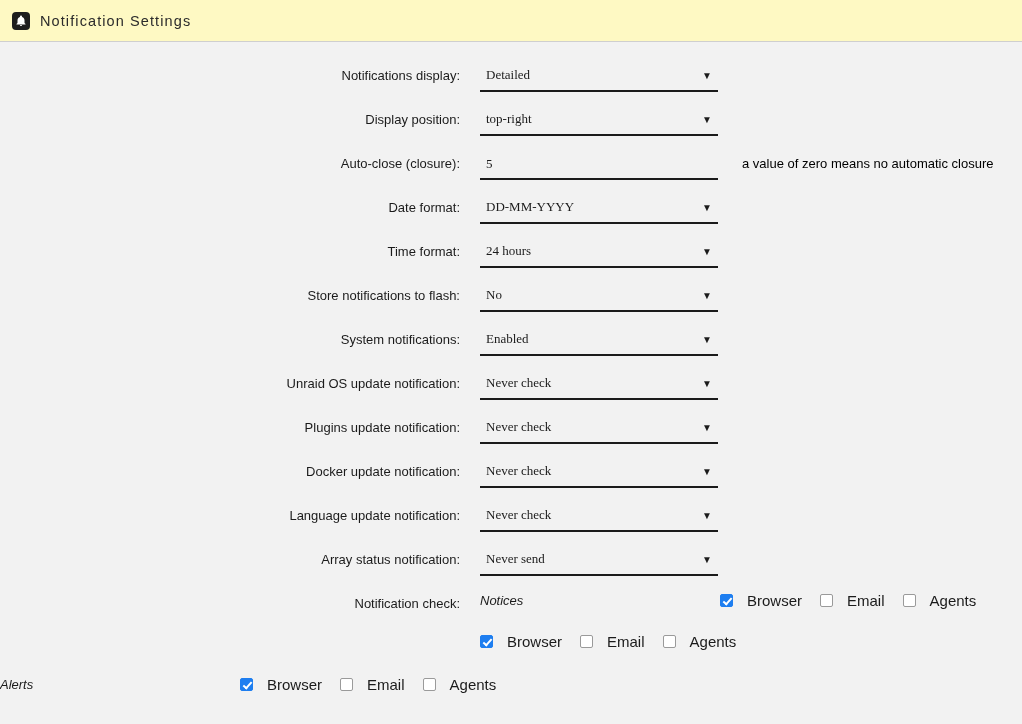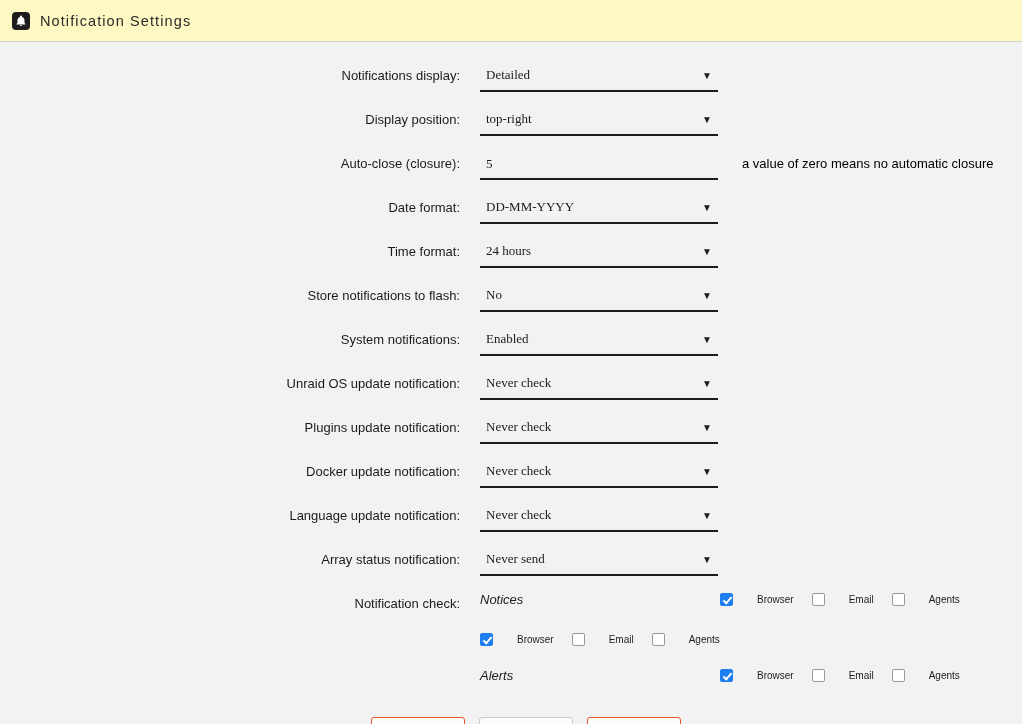--- a/index.html
+++ b/index.html
@@ -116,22 +116,22 @@
     color: #1b1b1b;
   }
   .checks {
     display: flex;
     align-items: center;
     gap: 18px;
   }
   .check-item {
     display: flex;
     align-items: center;
-    gap: 24px;
-    font-size: 10px;
+    gap: 14px;
+    font-size: 15px;
     color: #1b1b1b;
   }
   .cb {
     width: 13px;
     height: 13px;
     box-sizing: border-box;
     border: 1px solid #9a9a9a;
     background: #fff;
     border-radius: 2px;
     display: inline-block;
@@ -363,21 +363,21 @@
           <span>Email</span>
         </label>
         <label class="check-item">
           <span class="cb"></span>
           <span>Agents</span>
         </label>
       </div>
     </div>
   </div>
 
-  <div class="form-row" style="margin-bottom:0;">
+  <div class="form-row" style="margin-bottom:0;flex-direction:column;">
     <div class="label-col"></div>
     <div class="entity-block">
       <div class="entity-name">Alerts</div>
       <div class="checks">
         <label class="check-item">
           <span class="cb checked"></span>
           <span>Browser</span>
         </label>
         <label class="check-item">
           <span class="cb"></span>

